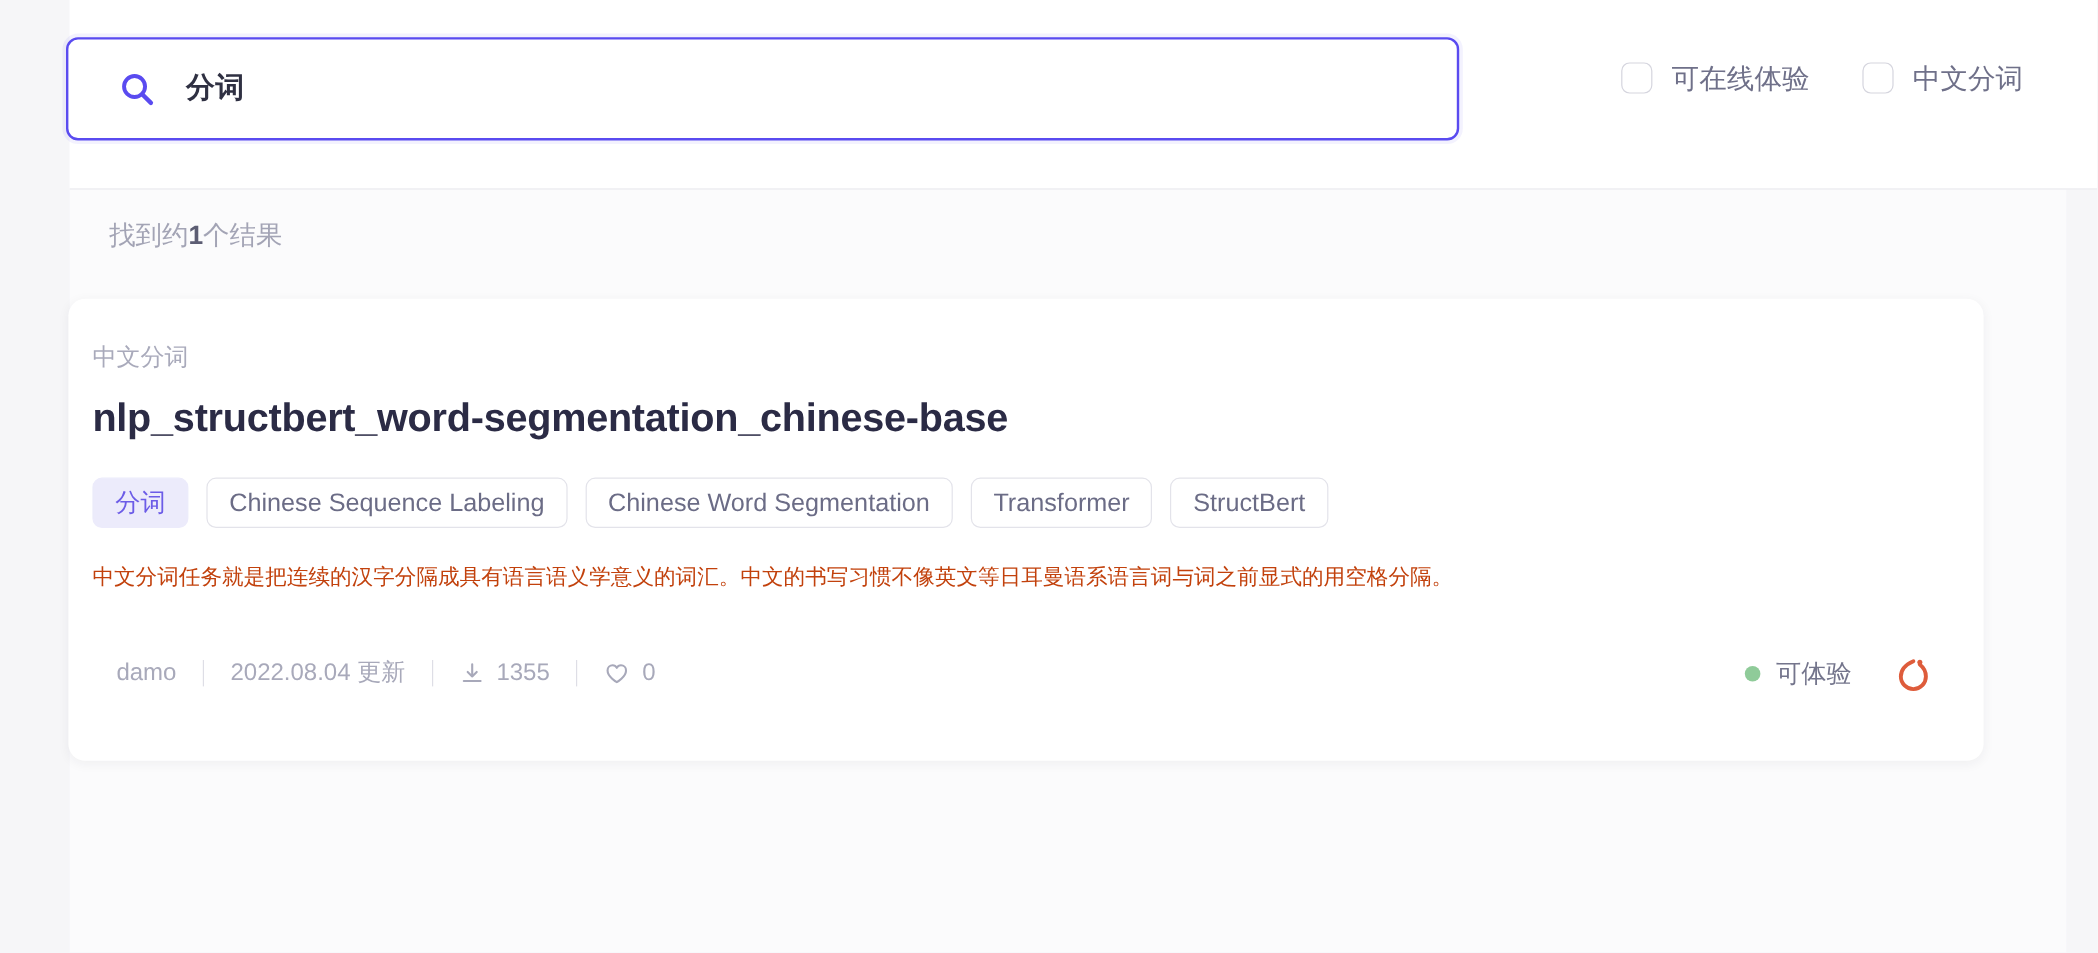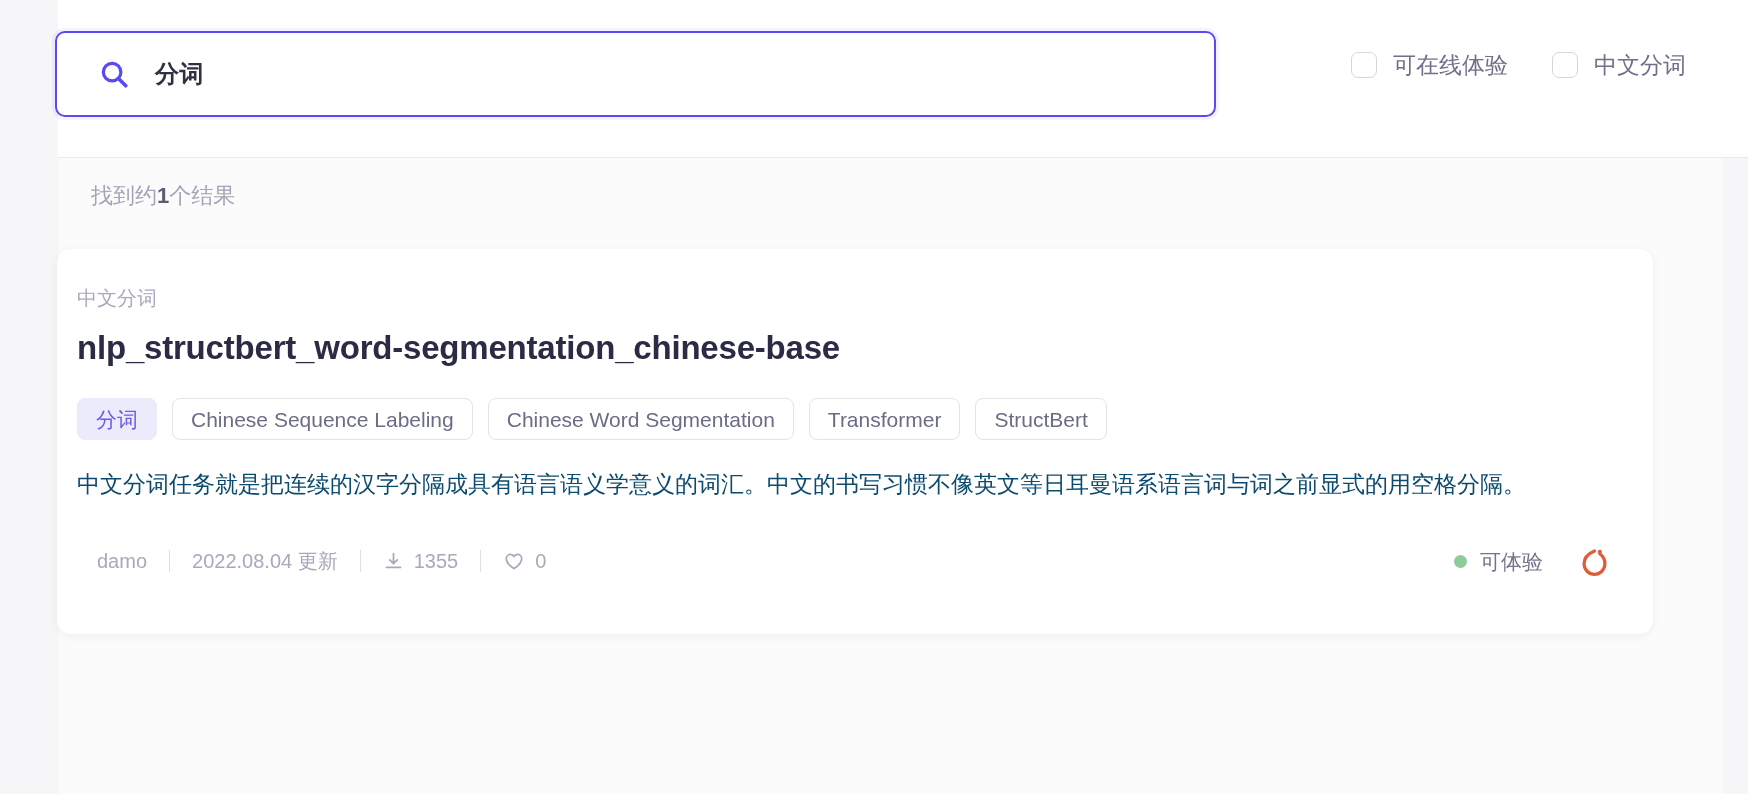--- a/index.html
+++ b/index.html
@@ -141,22 +141,22 @@
     background: #ffffff;
     white-space: nowrap;
     line-height: 1;
   }
   .tag.highlight {
     background: #ecebfb;
     border-color: #ecebfb;
     color: #6c5ce7;
   }
   .card-desc {
-    font-size: 23px;
-    color: #0c4a6e;
+    font-size: 18px;
+    color: #c2410c;
     line-height: 1.45;
     margin: 0;
   }
   .card-footer {
     position: absolute;
     left: 40px; right: 40px;
     bottom: 54px;
     display: flex;
     align-items: center;
     justify-content: space-between;

